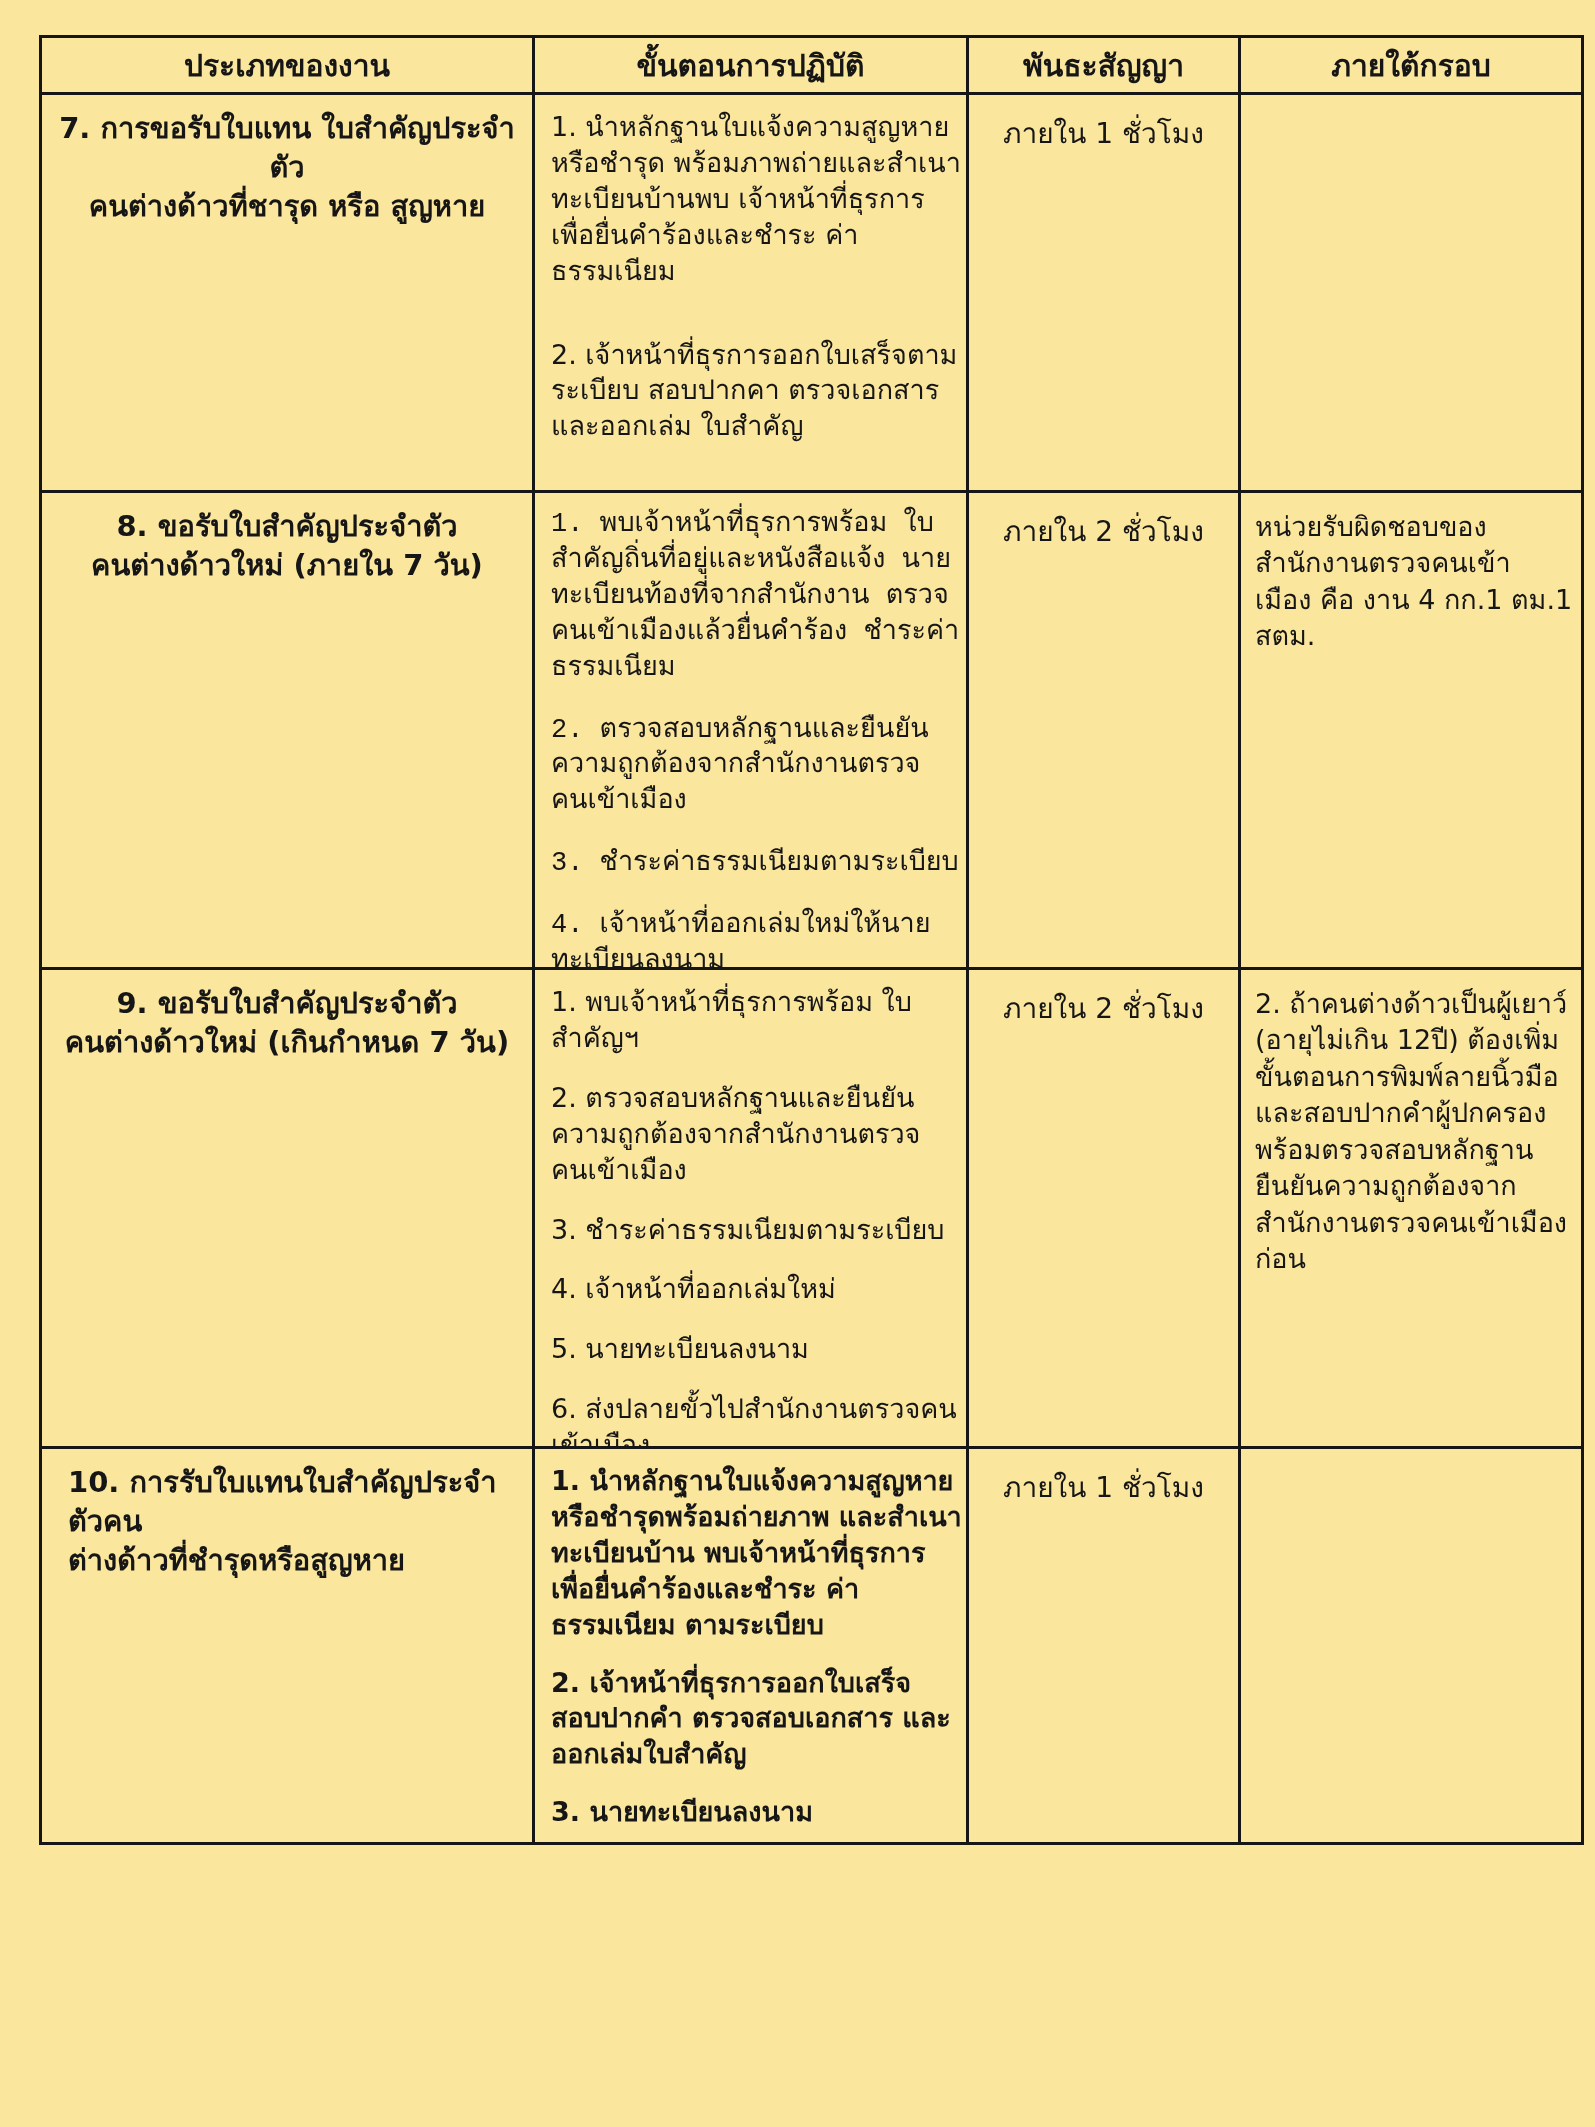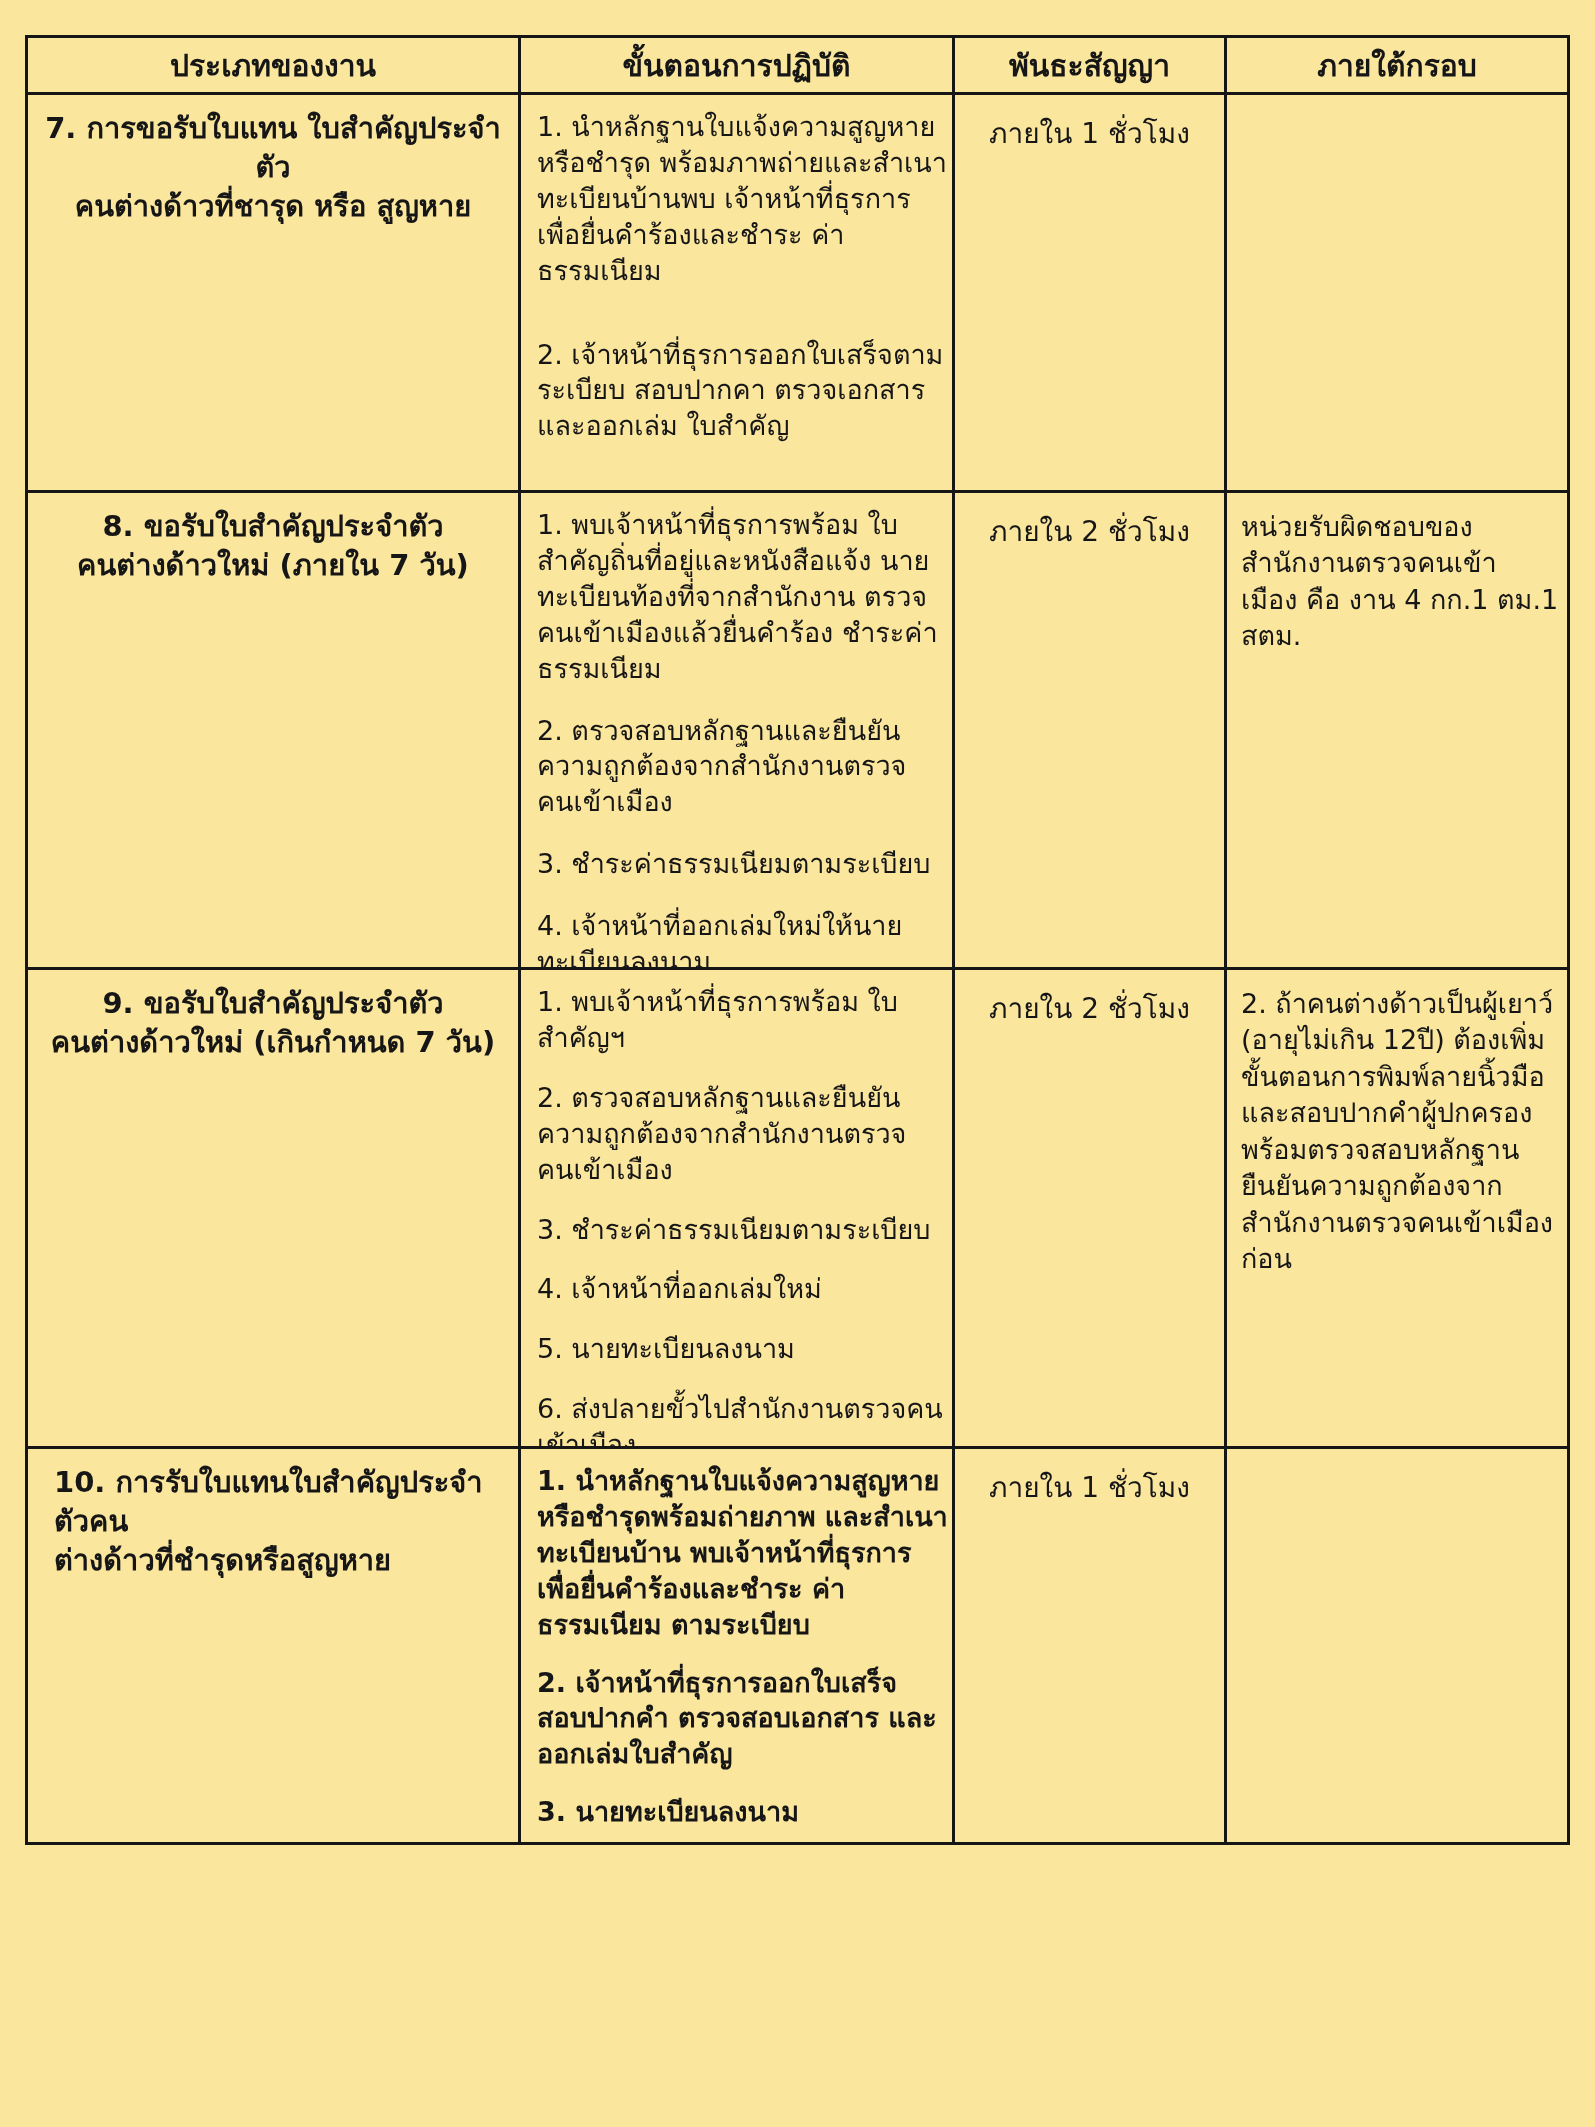--- a/index.html
+++ b/index.html
@@ -9,21 +9,21 @@
   body {
     width: 1595px;
     height: 2127px;
     background: #fbe69d;
     font-family: "DejaVu Sans", sans-serif;
     color: #161616;
     position: relative;
   }
   .doc-table {
     position: absolute;
-    left: 25px;
+    left: 39px;
     top: 35px;
     width: 1545px;
     height: 1810px;
     border: 3px solid #161616;
     box-sizing: border-box;
     display: grid;
     grid-template-columns: 493px 434px 272px auto;
     grid-template-rows: 57px 398px 477px 479px auto;
     background: #fbe69d;
   }
@@ -54,21 +54,21 @@
     text-align: left;
     padding-left: 26px;
   }
   .c-steps {
     padding: 14px 3px 10px 16px;
     font-size: 27px;
     line-height: 1.33;
   }
   .c-steps p { margin: 0 0 20px 0; }
   .row-7 .c-steps p { margin-bottom: 48px; }
-  .row-8 .c-steps p { margin-bottom: 26px; }
+  .row-8 .c-steps p { margin-bottom: 26px; font-family: Liberation Mono, monospace; }
   .row-9 .c-steps p { margin-bottom: 24px; }
   .row-10 .c-steps p { margin-bottom: 22px; }
   .c-steps p:last-child { margin-bottom: 0; }
   .c-commit {
     padding: 16px 6px 6px 6px;
     font-size: 28px;
     text-align: center;
   }
   .c-frame {
     padding: 16px 8px 8px 14px;

